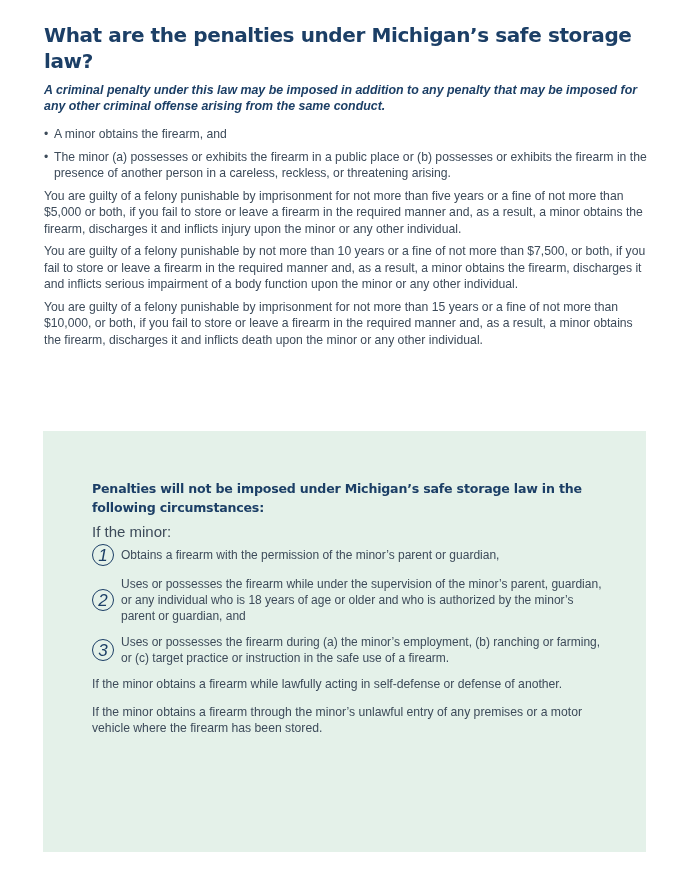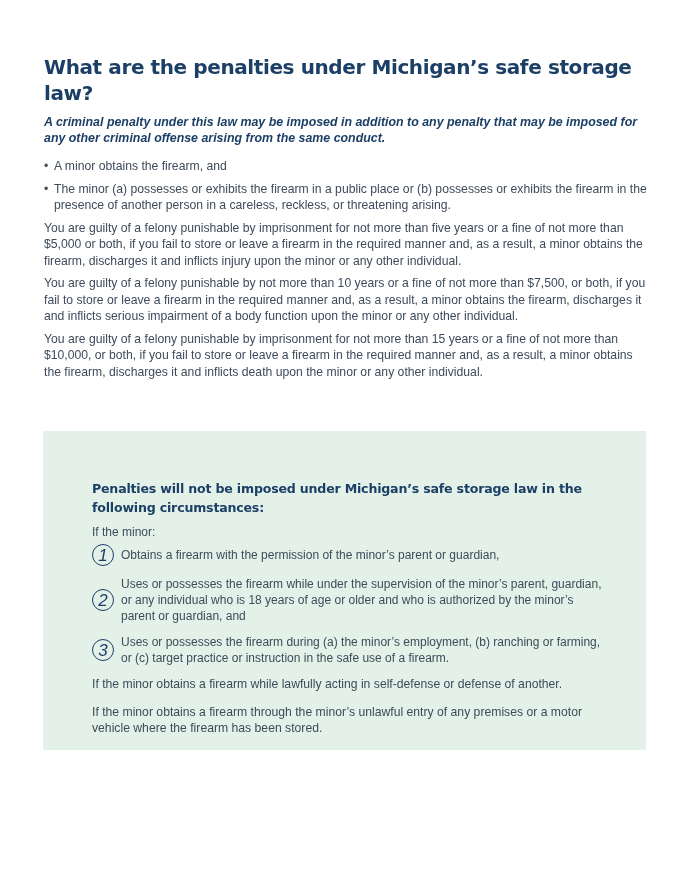--- a/index.html
+++ b/index.html
@@ -11,21 +11,21 @@
       width: 688px;
       height: 881px;
       position: relative;
       overflow: hidden;
       font-family: "Liberation Sans", sans-serif;
       color: #3a4a5c;
     }
     .page {
       position: absolute;
       left: 44px;
-      top: 54px;
+      top: 22px;
       width: 606px;
     }
     .title {
       font-family: "DejaVu Sans", sans-serif;
       font-weight: bold;
       font-size: 20px;
       color: #1c3f66;
       margin: 0 0 8px 0;
       letter-spacing: -0.4px;
       line-height: 26px;
@@ -60,40 +60,40 @@
     .bullets li .dot {
       position: absolute;
       left: 0;
       top: 0;
     }
     .callout {
       position: absolute;
       left: 43px;
       top: 431px;
       width: 603px;
-      height: 319px;
+      height: 421px;
       background: #e4f1e9;
     }
     .callout-inner {
       position: absolute;
       left: 49px;
       top: 48px;
       width: 510px;
     }
     .callout-title {
       font-family: "DejaVu Sans", sans-serif;
       font-weight: bold;
       font-size: 12.6px;
       line-height: 19px;
       color: #1c3f66;
       margin: 0 0 7px 0;
       letter-spacing: -0.2px;
     }
     .callout-intro {
-      font-size: 12px;
+      font-size: 15px;
       line-height: 16px;
       color: #3d4b5a;
       margin: 0 0 4px 0;
     }
     .num-list {
       margin: 0 0 8px 0;
       padding: 0;
       list-style: none;
     }
     .num-item {

